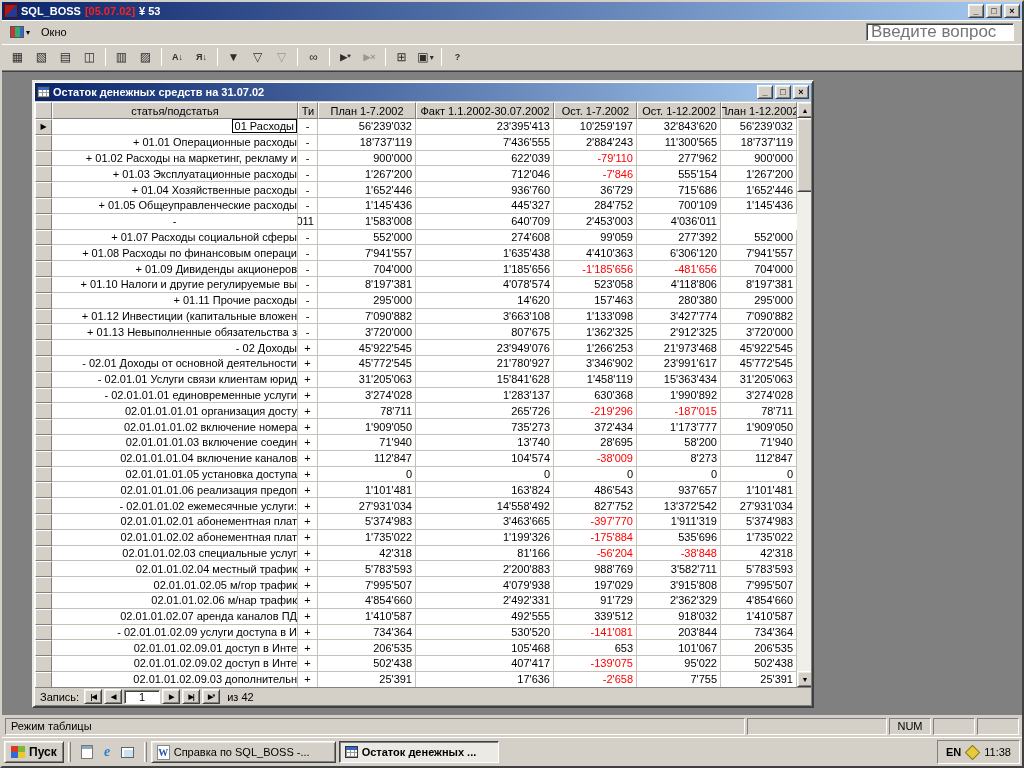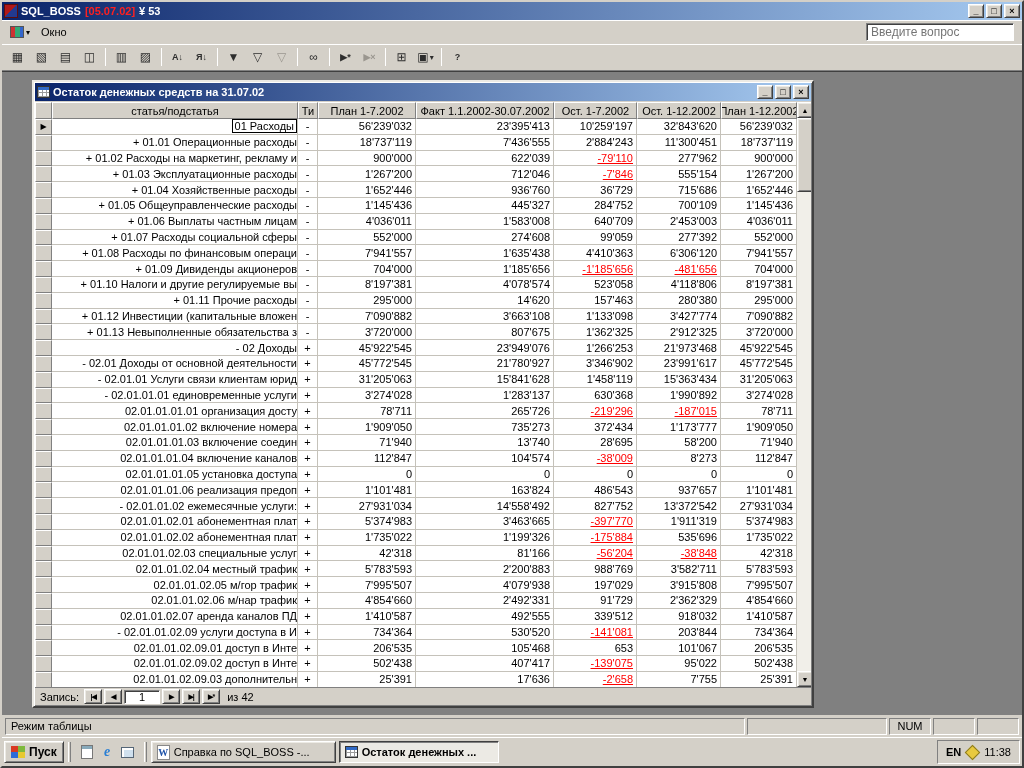--- a/index.html
+++ b/index.html
@@ -26,21 +26,21 @@
           font-size:9px; font-weight:bold; line-height:0; color:#000; }
 
   
   .menubar { height:24px; flex:0 0 24px; display:flex; align-items:center; background:#D4D0C8;
              box-shadow: inset 0 1px 0 #FFFFFF; padding:0 2px; }
   .menu-item { padding:4px 7px; white-space:nowrap; }
   .menu-grid-icon { width:14px; height:12px; margin:0 2px 0 6px;
       background: linear-gradient(90deg,#c33 0 4px,#3a7 4px 9px,#36c 9px 14px); border:1px solid #555; }
   .menu-dd { font-size:8px; margin-right:4px; }
   .question-wrap { margin-left:auto; margin-right:6px; display:flex; align-items:center; }
-  .question-input { width:148px; height:18px; font-family:"Liberation Sans",sans-serif; font-size:12px;
+  .question-input { width:148px; height:18px; font-family:"Liberation Sans",sans-serif; font-size:17px;
                     padding:1px 4px; background:#fff; border:1px solid; border-color:#808080 #fff #fff #808080;
                     box-shadow: inset 1px 1px 0 #404040; color:#444; }
 
   
   .toolbar { height:27px; flex:0 0 27px; display:flex; align-items:center; gap:1px; background:#D4D0C8;
              box-shadow: inset 0 1px 0 #FFFFFF; padding:0 4px; border-bottom:1px solid #808080; }
   .tb-btn { width:23px; height:21px; display:flex; align-items:center; justify-content:center;
             color:#2d2d2d; cursor:default; }
   .tb-glyph { font-size:12px; line-height:1; }
   .tb-btn.small-glyph .tb-glyph { font-size:9px; font-weight:bold; }
@@ -77,21 +77,21 @@
            font-size:11px; }
   .grid-body { flex:1 1 auto; background:#fff; overflow:hidden; }
   .grow { height:15.8px; }
   .rsel { background:#D4D0C8; border:1px solid; border-color:#FFFFFF #808080 #808080 #FFFFFF;
           display:flex; align-items:center; justify-content:center; font-size:8px; color:#000; }
   .cell { overflow:hidden; white-space:nowrap; display:flex; align-items:center;
           border-right:1px solid #C5C2BA; border-bottom:1px solid #C5C2BA; background:#fff; font-size:11px; }
   .cname { justify-content:flex-end; }
   .ctip { justify-content:center; }
   .cnum { justify-content:flex-end; padding-right:3px; }
-  .neg { color:#FF0000;text-decoration:underline; }
+  .neg { color:#FF0000; }
   .selbox { border:1px solid #000; padding:0 2px; }
 
   
   .vscroll { width:16px; flex:0 0 16px; display:flex; flex-direction:column; background:#F1EFE9; }
   .sbtn { height:16px; flex:0 0 16px; display:flex; align-items:center; justify-content:center;
           font-size:7px; color:#000; }
   .vtrack { flex:1 1 auto; position:relative; }
   .vthumb { position:absolute; top:0; left:0; right:0; height:74px; }
 
   
@@ -278,21 +278,21 @@
               </div>
               <div class="grow cols">
                 <div class="rsel"></div>
                 <div class="cell cname">
                   <span style="margin-left: 15px;">+ 01.01 Операционные расходы</span>
                 </div>
                 <div class="cell ctip">-</div>
                 <div class="cell cnum">18'737'119</div>
                 <div class="cell cnum">7'436'555</div>
                 <div class="cell cnum">2'884'243</div>
-                <div class="cell cnum">11'300'451</div>
+                <div class="cell cnum">11'300'565</div>
                 <div class="cell cnum">18'737'119</div>
               </div>
               <div class="grow cols">
                 <div class="rsel"></div>
                 <div class="cell cname">
                   <span style="margin-left: 15px;">+ 01.02 Расходы на маркетинг, рекламу и</span>
                 </div>
                 <div class="cell ctip">-</div>
                 <div class="cell cnum">900'000</div>
                 <div class="cell cnum">622'039</div>
@@ -331,23 +331,20 @@
                 </div>
                 <div class="cell ctip">-</div>
                 <div class="cell cnum">1'145'436</div>
                 <div class="cell cnum">445'327</div>
                 <div class="cell cnum">284'752</div>
                 <div class="cell cnum">700'109</div>
                 <div class="cell cnum">1'145'436</div>
               </div>
               <div class="grow cols">
                 <div class="rsel"></div>
-                <div class="cell cname">
-                  <span style="margin-left: 15px;">+ 01.06 Выплаты частным лицам</span>
-                </div>
                 <div class="cell ctip">-</div>
                 <div class="cell cnum">4'036'011</div>
                 <div class="cell cnum">1'583'008</div>
                 <div class="cell cnum">640'709</div>
                 <div class="cell cnum">2'453'003</div>
                 <div class="cell cnum">4'036'011</div>
               </div>
               <div class="grow cols">
                 <div class="rsel"></div>
                 <div class="cell cname">

